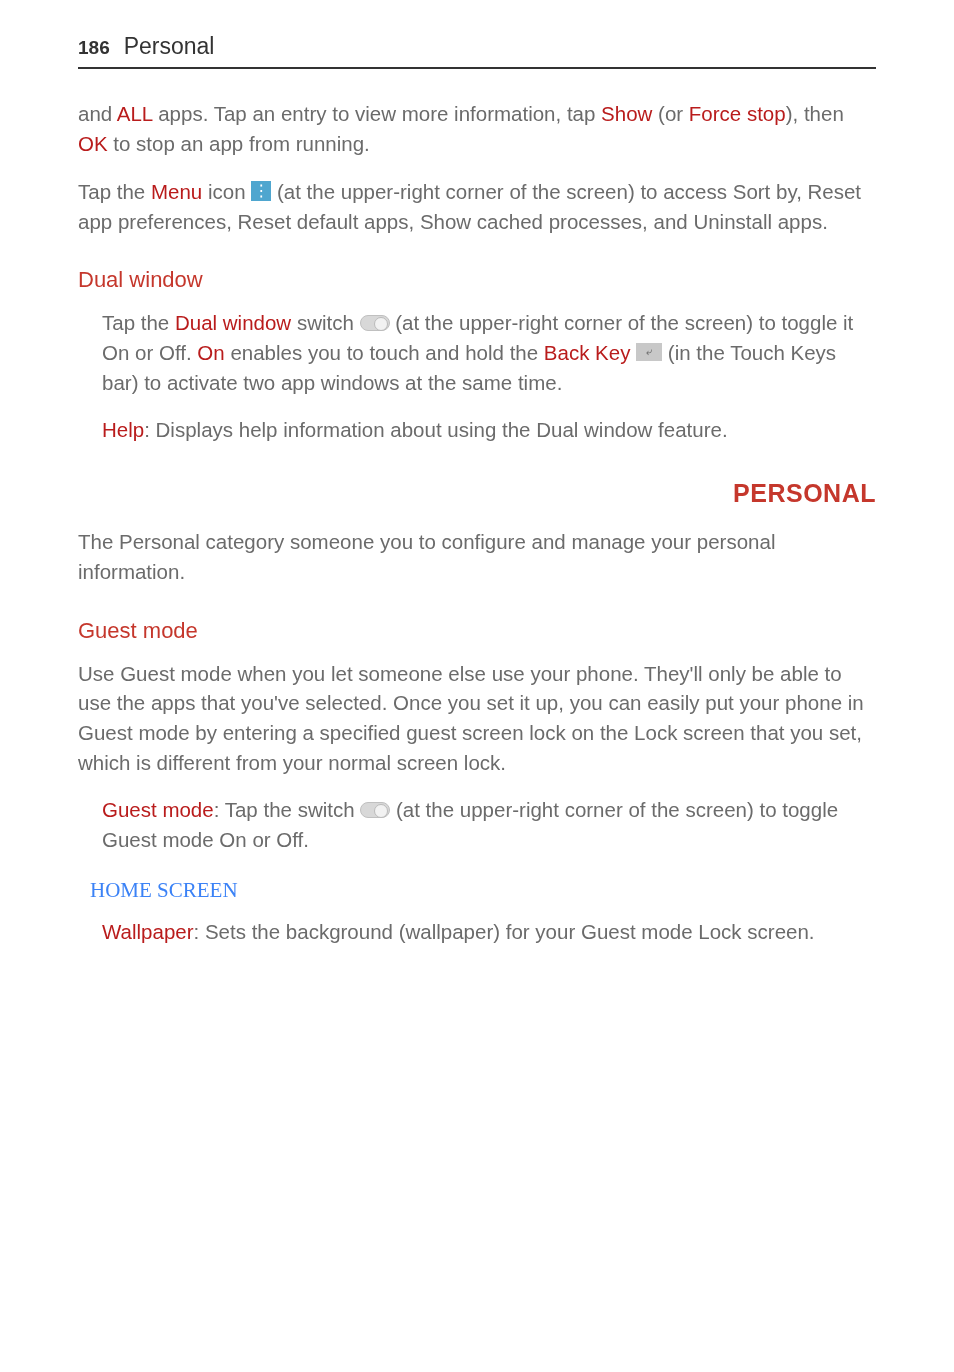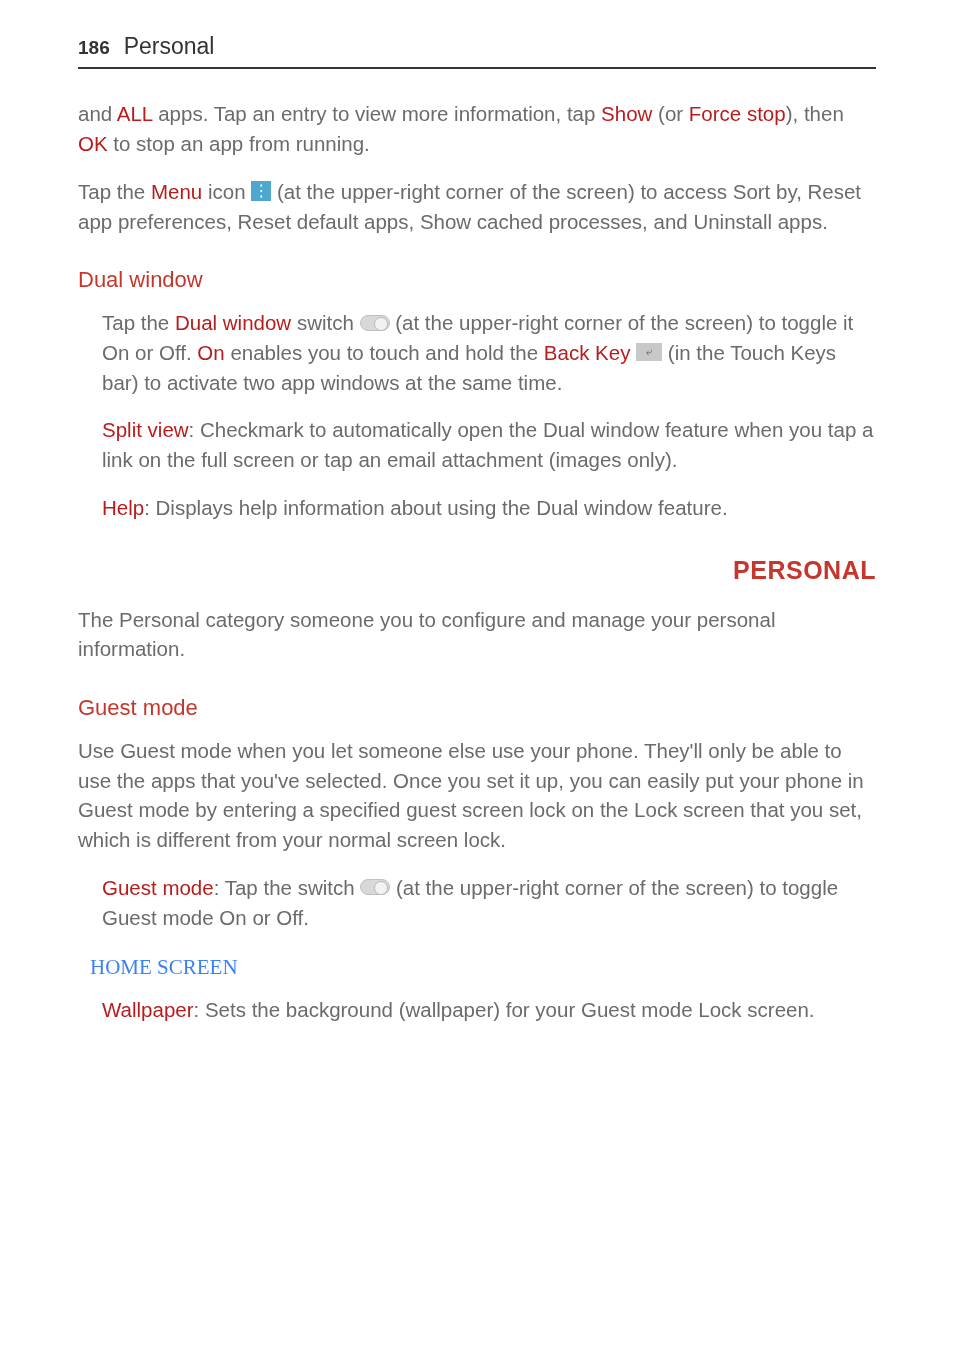--- a/index.html
+++ b/index.html
@@ -139,23 +139,20 @@
   <span>Tap the </span><span class="bold">Menu</span><span> icon </span><span class="icon-menu"></span><span> (at the upper-right corner of the screen) to access Sort by, Reset app preferences, Reset default apps, Show cached processes, and Uninstall apps.</span>
 </p>
 
 <h3 class="subhead-red">Dual window</h3>
 
 <div class="indent-block">
   <p class="body-para">
     <span>Tap the </span><span class="bold">Dual window</span><span> switch </span><span class="icon-switch"></span><span> (at the upper-right corner of the screen) to toggle it On or Off. </span><span class="bold">On</span><span> enables you to touch and hold the </span><span class="bold">Back Key</span><span> </span><span class="icon-back">⤶</span><span> (in the Touch Keys bar) to activate two app windows at the same time.</span>
   </p>
 
-  <p class="body-para">
-    <span class="bold">Split view</span><span>: Checkmark to automatically open the Dual window feature when you tap a link on the full screen or tap an email attachment (images only).</span>
-  </p>
 
   <p class="body-para">
     <span class="bold">Help</span><span>: Displays help information about using the Dual window feature.</span>
   </p>
 </div>
 
 <h2 class="section-red">PERSONAL</h2>
 
 <p class="body-para">The Personal category someone you to configure and manage your personal information.</p>
 

